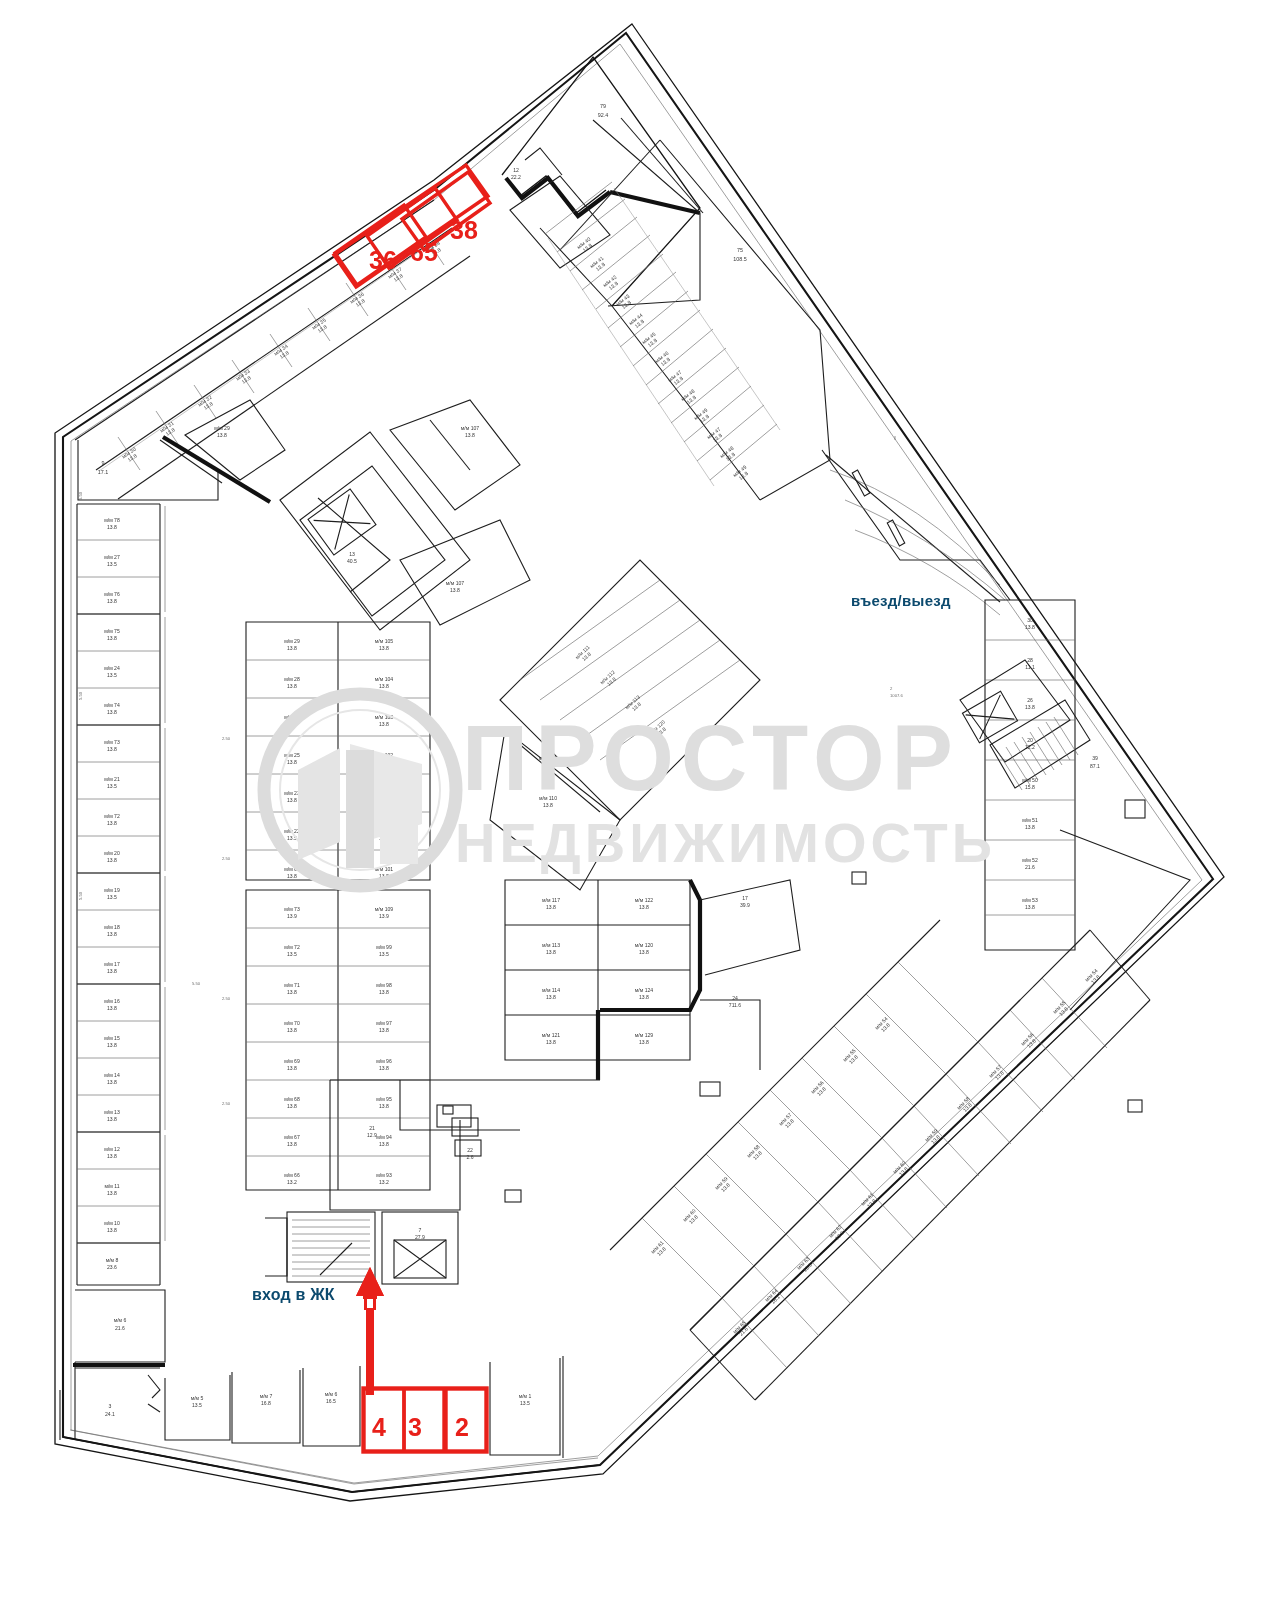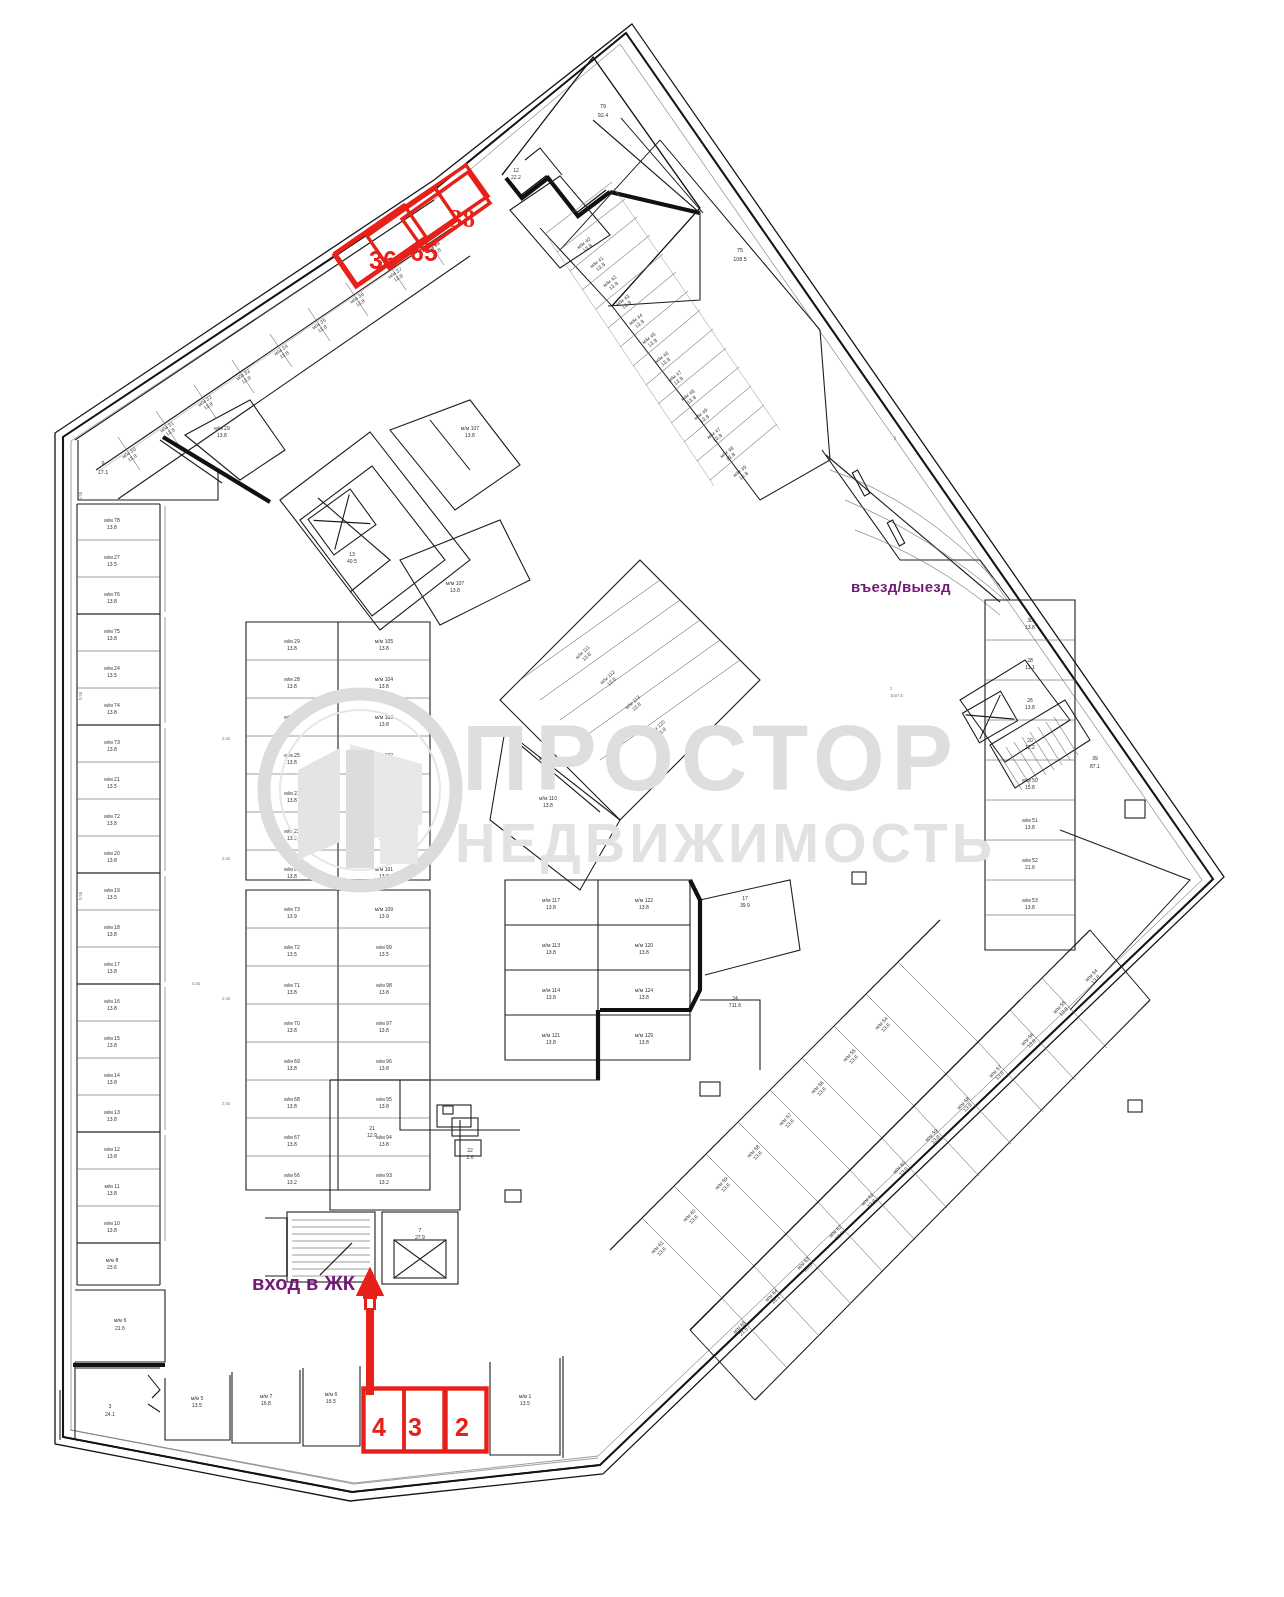--- a/index.html
+++ b/index.html
@@ -1,26 +1,26 @@
 <!DOCTYPE html>
 <html><head>
 <meta charset="utf-8">
 <style>
   html,body{margin:0;padding:0;background:#ffffff;}
   body{font-family:"Liberation Sans",sans-serif;}
   #plan{position:relative;width:1284px;height:1597px;background:#fff;overflow:hidden;}
   #plan svg{position:absolute;left:0;top:0;}
   .wm{position:absolute;left:0;top:0;width:1284px;height:1597px;pointer-events:none;}
-  .ann{position:absolute;color:#701a75;font-weight:bold;white-space:nowrap;}
+  .ann{position:absolute;color:#0c4a6e;font-weight:bold;white-space:nowrap;margin-top:14px;}
   .ann-entrance{left:851px;top:578px;font-size:15px;letter-spacing:.3px;}
-  .ann-zhk{left:252px;top:1272px;font-size:20px;letter-spacing:.2px;}
+  .ann-zhk{left:252px;top:1272px;font-size:16px;letter-spacing:.2px;}
   .mark{position:absolute;color:#e8201a;font-weight:bold;font-size:25px;}
   .m36{left:369px;top:246px;text-align:center;}
   .m37{left:410px;top:238px;}
-  .m38{left:450px;top:205px;font-family:Liberation Serif, serif;}
+  .m38{left:450px;top:216px;}
   .m4{left:372px;top:1413px;}
   .m3{left:408px;top:1413px;}
   .m2{left:455px;top:1413px;}
 </style>
 </head>
 <body>
 
 <div id="plan">
 
   <svg width="1284" height="1597" viewBox="0 0 1284 1597">

